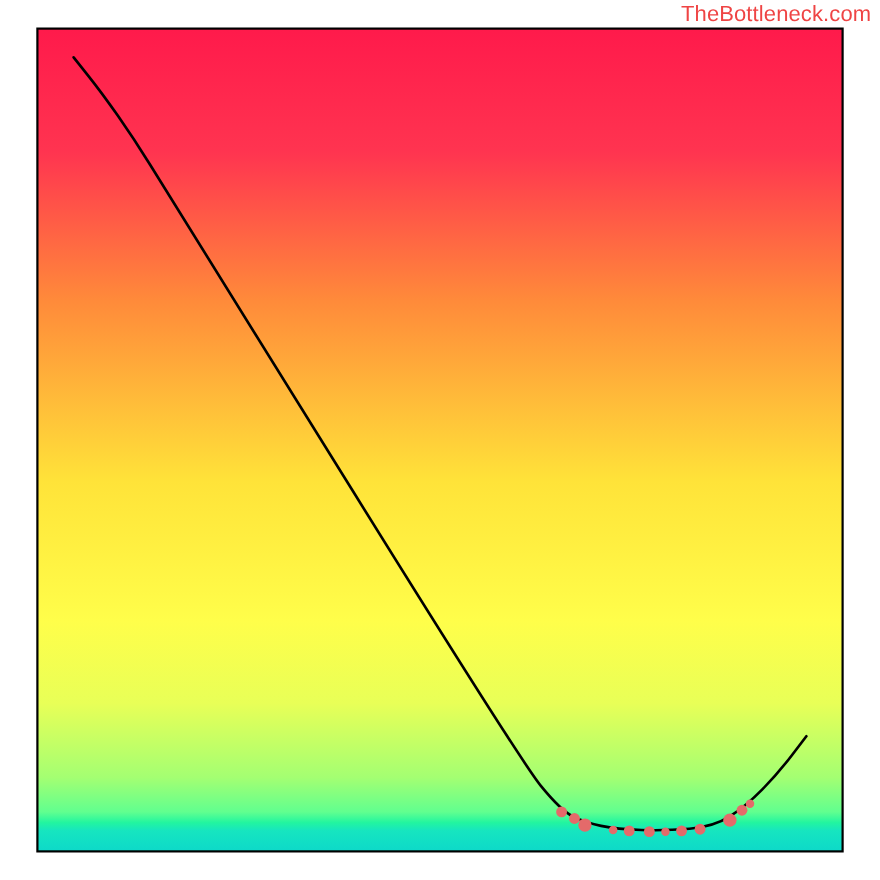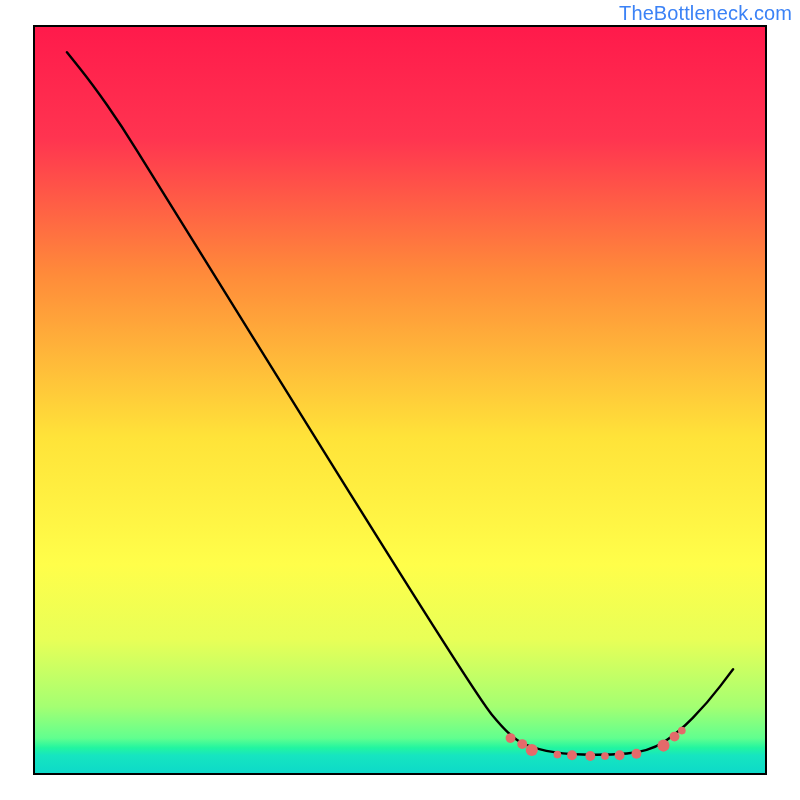--- a/index.html
+++ b/index.html
@@ -14,21 +14,21 @@
   .chart-container {
     position: relative;
     width: 800px;
     height: 800px;
   }
   .attribution {
     position: absolute;
     top: 2px;
     right: 8px;
     font-size: 20px;
-    color: #3b82f6;
+    color: #ef4444;
     font-weight: normal;
     z-index: 10;
     letter-spacing: 0.1px;
   }
   svg {
     display: block;
   }
 </style>
 </head>
 <body>

